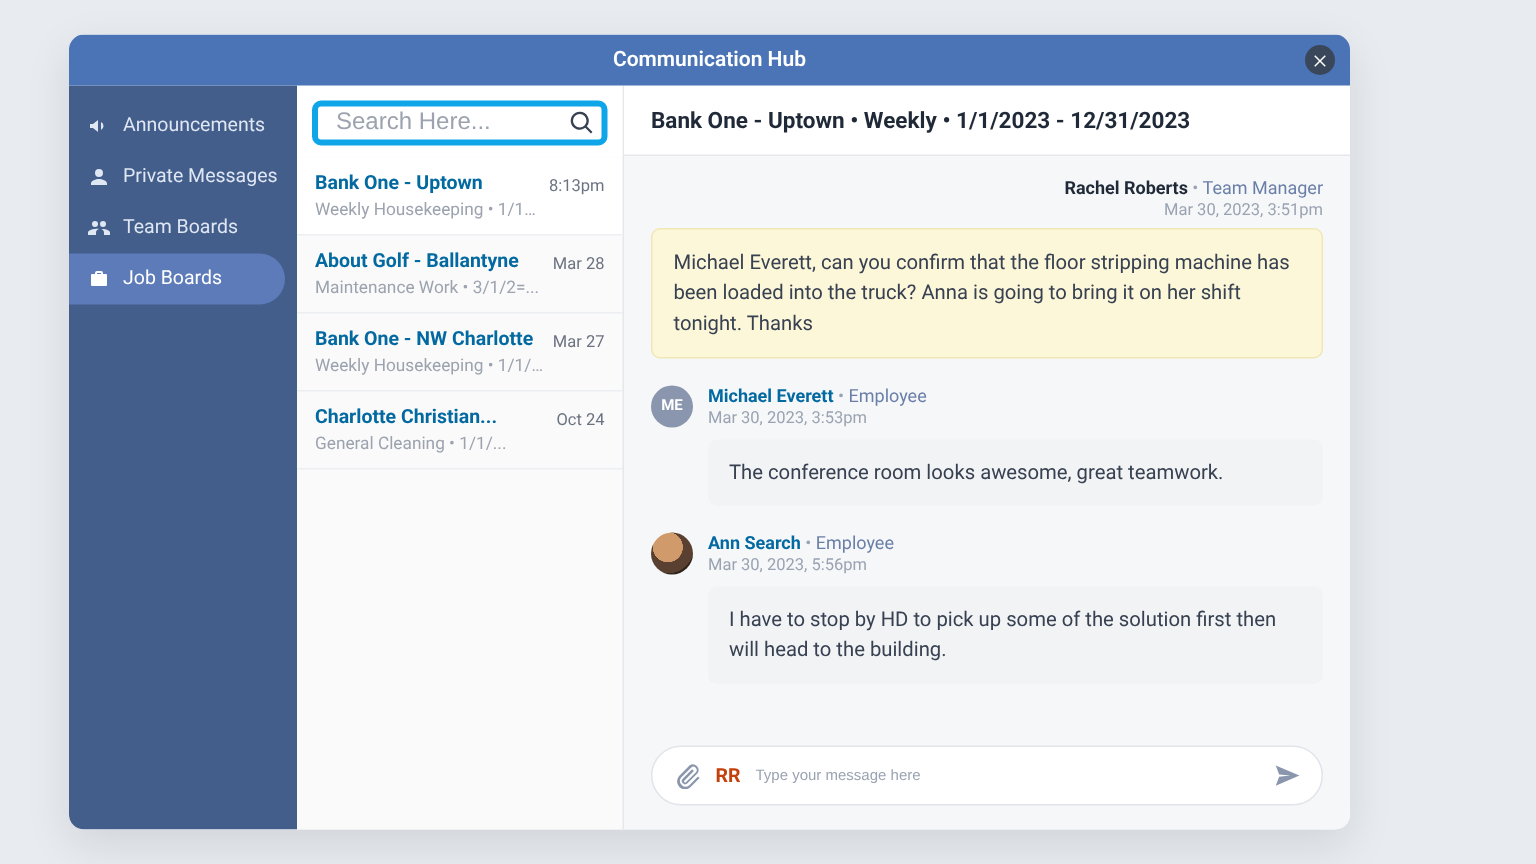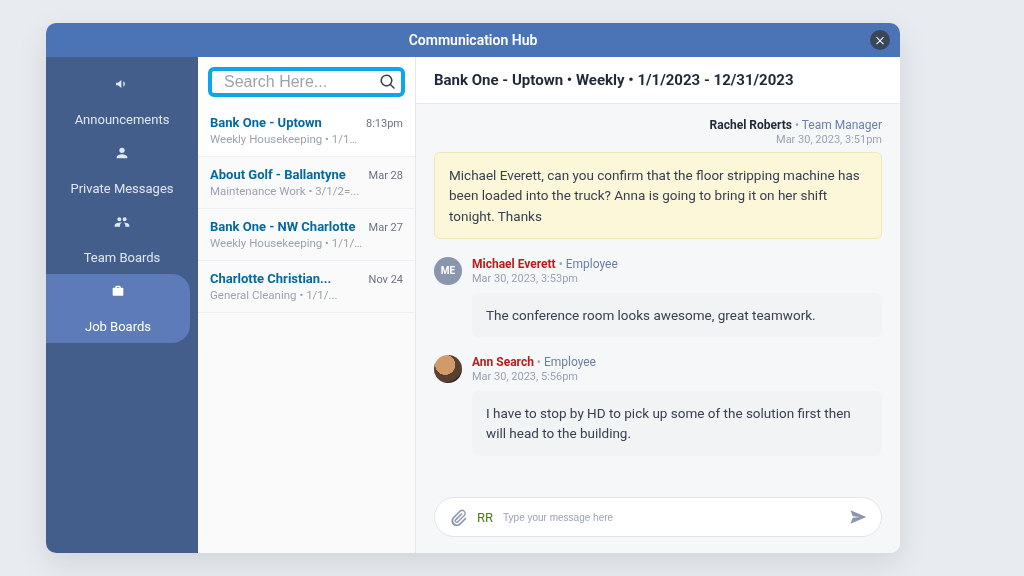--- a/index.html
+++ b/index.html
@@ -3,21 +3,21 @@
 <meta charset="utf-8">
 <style>
   * { box-sizing: border-box; margin: 0; padding: 0; }
   html, body { width: 1024px; height: 576px; font-family: -apple-system, BlinkMacSystemFont, "Segoe UI", Roboto, sans-serif; background: #e8ecf1; overflow: hidden; }
   .stage { width: 946px; height: 576px; display: flex; align-items: center; justify-content: center; }
   .window { width: 854px; height: 530px; background: #fff; border-radius: 10px; overflow: hidden; box-shadow: 0 10px 30px rgba(0,0,0,.1); display: flex; flex-direction: column; }
   .titlebar { height: 34px; background: #4a74b5; color: #fff; display: flex; align-items: center; justify-content: center; position: relative; font-weight: 600; font-size: 14px; }
   .close-btn { position: absolute; right: 10px; top: 7px; width: 20px; height: 20px; border-radius: 50%; background: #3a475a; color: #fff; display: flex; align-items: center; justify-content: center; font-size: 12px; cursor: pointer; }
   .body { flex: 1; display: flex; min-height: 0; }
   .sidebar { width: 152px; background: #445e8c; color: #dfe7f3; padding-top: 10px; }
-  .nav-item { display: flex; align-items: center; gap: 20px; padding: 9px 12px; font-size: 13px; cursor: pointer; flex-direction: column; }
+  .nav-item { display: flex; gap: 8px; padding: 9px 12px; font-size: 13px; cursor: pointer; }
   .nav-item.active { background: #5c7bb8; border-radius: 0 18px 18px 0; margin-right: 8px; color: #fff; }
   .nav-icon { width: 16px; height: 16px; fill: currentColor; flex-shrink: 0; }
   .list-col { width: 218px; background: #fafafa; display: flex; flex-direction: column; border-right: 1px solid #e5e7eb; }
   .search-wrap { padding: 10px 10px 8px; background: #fff; }
   .search-box { position: relative; }
   .search-input { width: 100%; height: 30px; border: 4px solid #0ea5e9; border-radius: 6px; padding: 0 30px 0 12px; font-size: 16px; color: #374151; outline: none; }
   .search-input::placeholder { color: #9ca3af; }
   .search-icon-wrap { position: absolute; right: 8px; top: 6px; width: 18px; height: 18px; fill: #374151; }
   .threads { flex: 1; overflow: hidden; }
   .thread { padding: 10px 12px; border-bottom: 1px solid #eceef1; display: flex; justify-content: space-between; gap: 6px; cursor: pointer; }
@@ -34,28 +34,28 @@
   .msg-meta-right .role { color: #6a7fa8; }
   .msg-meta-right .time { display: block; color: #9aa3b2; font-size: 11px; margin-top: 1px; text-align: right; }
   .bubble { border-radius: 6px; padding: 12px 14px; font-size: 13.5px; line-height: 1.5; color: #374151; }
   .bubble.outgoing { background: #fdf7d9; border: 1px solid #f0e7b6; }
   .bubble.incoming { background: #f2f3f5; }
   .msg-group { margin-bottom: 18px; }
   .msg-row { display: flex; gap: 10px; }
   .avatar { width: 28px; height: 28px; border-radius: 50%; background: #8a96ad; color: #fff; display: flex; align-items: center; justify-content: center; font-size: 10px; font-weight: 700; flex-shrink: 0; }
   .avatar.photo { background: radial-gradient(circle at 40% 35%, #d19a6a 0 40%, #5a4030 41% 70%, #2f241a 71% 100%); }
   .msg-head { font-size: 12px; }
-  .msg-head .author { font-weight: 700; color: #b91c1c; }
+  .msg-head .author { font-weight: 700; color: #0369a1; }
   .msg-head .role { color: #6a7fa8; }
   .msg-head .time { display: block; color: #9aa3b2; font-size: 11px; margin-top: 1px; }
   .msg-body-wrap { margin-left: 38px; margin-top: 8px; }
   .composer { padding: 12px 18px 16px; }
   .composer-box { background: #fff; border: 1px solid #e1e4ea; border-radius: 22px; height: 40px; display: flex; align-items: center; padding: 0 14px; gap: 10px; }
   .attach-icon, .send-icon { width: 18px; height: 18px; fill: #8a96ad; cursor: pointer; }
-  .rr { font-size: 13px; color: #4d7c0f; font-weight: 400; }
+  .rr { font-size: 13px; color: #c2410c; font-weight: 700; }
   .composer-input { flex: 1; border: none; outline: none; font-size: 10px; color: #374151; }
   .composer-input::placeholder { color: #9aa3b2; }
   .dot { color: #9aa3b2; }
 </style>
 </head>
 <body>
 
 <div class="stage">
   <div class="window">
     <div class="titlebar">
@@ -123,21 +123,21 @@
               <div class="thread-title">Bank One - NW Charlotte</div>
               <div class="thread-sub">Weekly Housekeeping • 1/1/...</div>
             </div>
             <div class="thread-time">Mar 27</div>
           </div>
           <div class="thread">
             <div class="left">
               <div class="thread-title">Charlotte Christian...</div>
               <div class="thread-sub">General Cleaning • 1/1/...</div>
             </div>
-            <div class="thread-time">Nov 24</div>
+            <div class="thread-time">Oct 24</div>
           </div>
         </div>
       </div>
 
       <div class="main">
         <div class="main-header">Bank One - Uptown • Weekly • 1/1/2023 - 12/31/2023</div>
         <div class="messages">
 
           <div class="msg-group">
             <div class="msg-meta-right">

